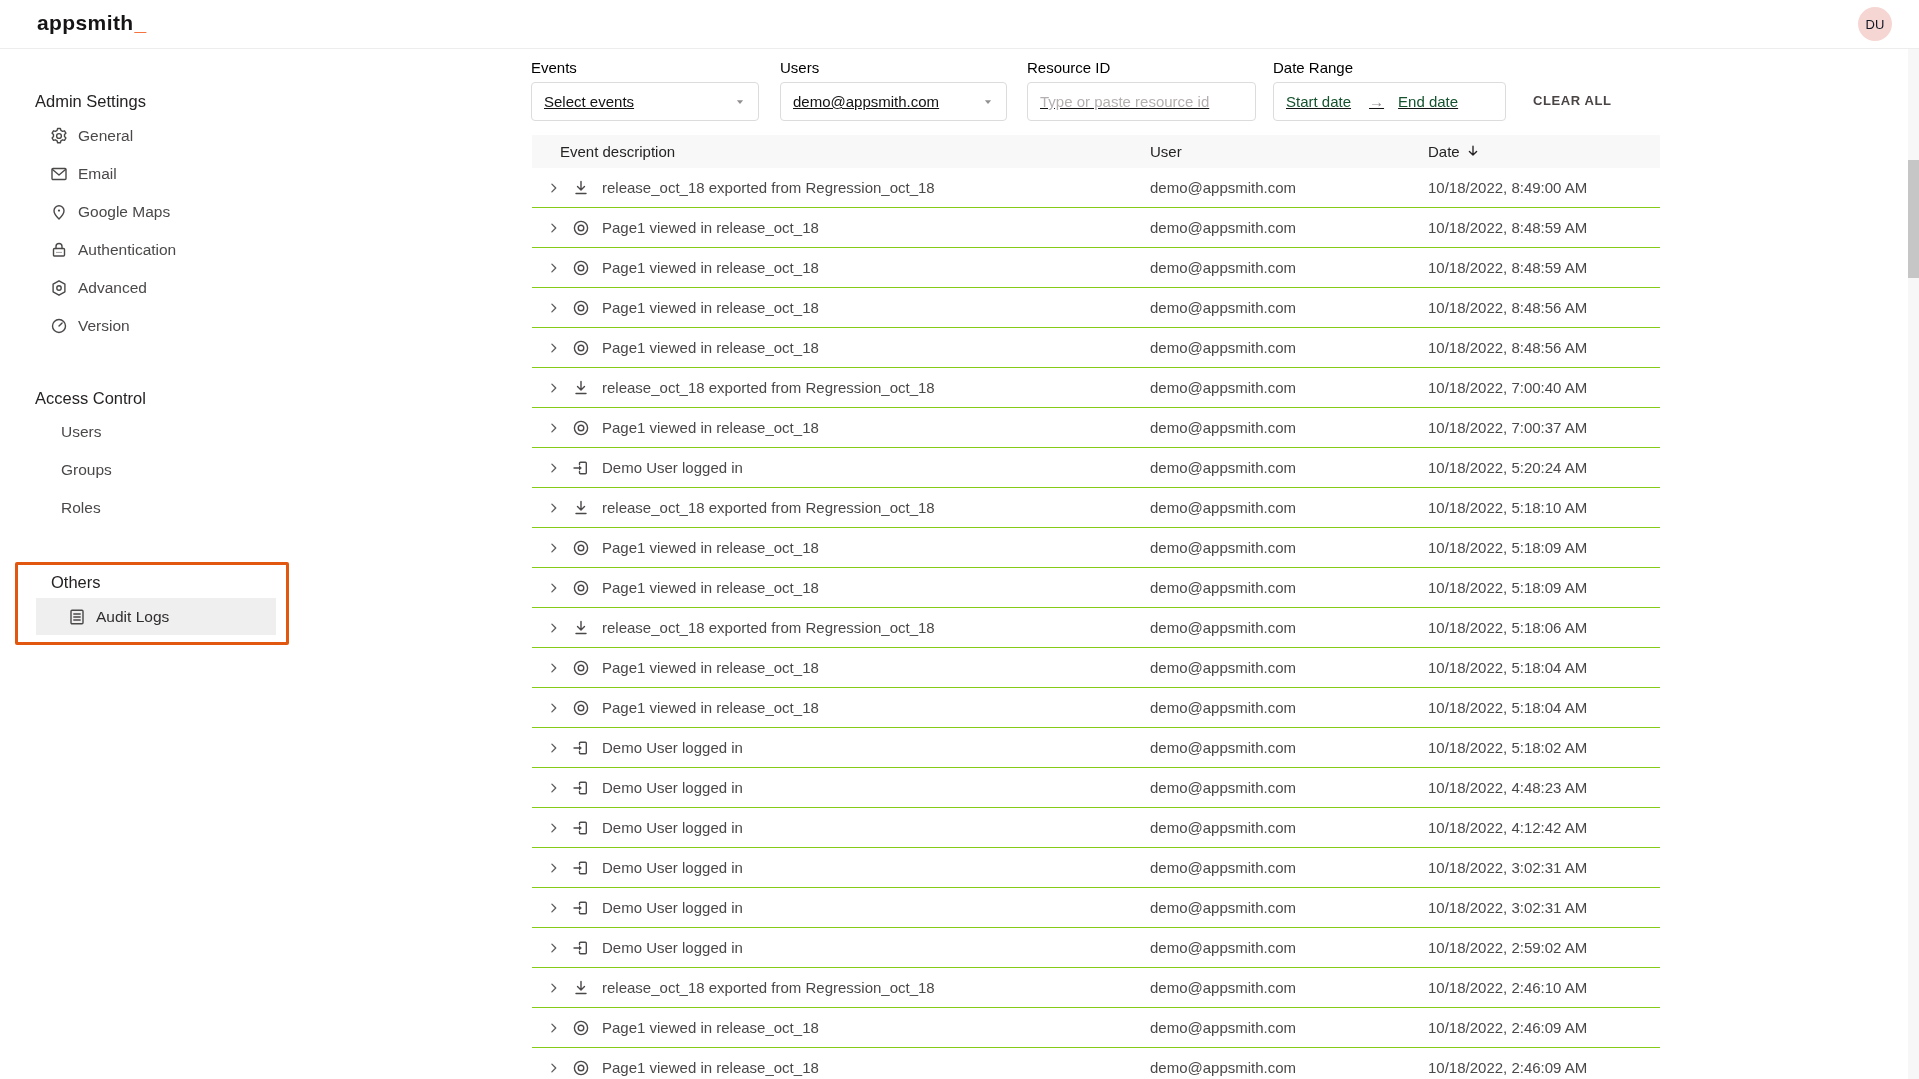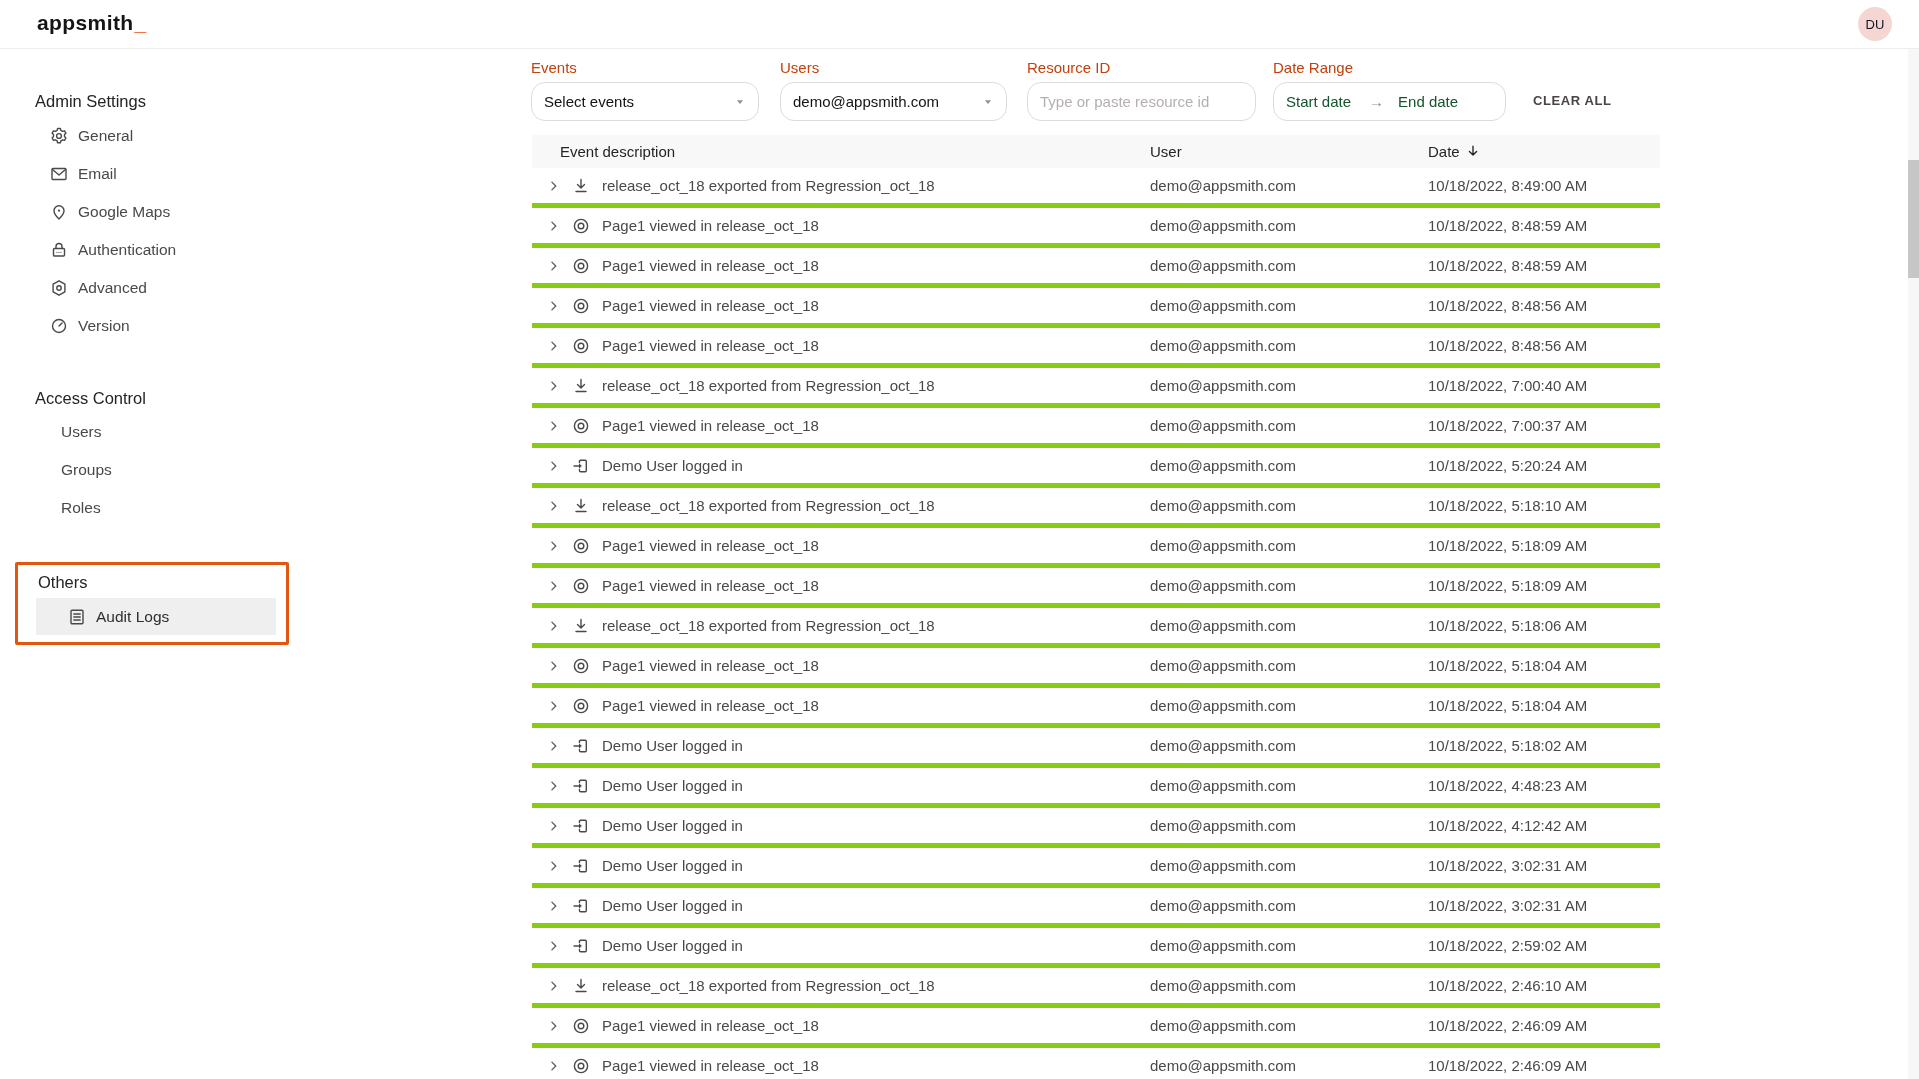--- a/index.html
+++ b/index.html
@@ -30,54 +30,54 @@
   .side-item { height:38px; display:flex; align-items:center; padding-left:48px;
                font-size:15.5px; color:#4b4848; cursor:pointer; }
   .side-item .sicon { width:22px; height:22px; display:flex; align-items:center;
                       justify-content:center; margin-right:8px; }
   .sub-item { height:38px; display:flex; align-items:center; padding-left:61px;
               font-size:15.5px; color:#4b4848; cursor:pointer; }
   .g-access .items { margin-top:3px; }
 
   .others-box { position:absolute; left:15px; top:513px; width:274px; height:83px;
                 border:3px solid #E2570F; border-radius:2px; background:#fff; padding-top:5px; }
-  .others-box .group-title { padding-left:20px; }
+  .others-box .group-title { padding-left:33px; }
   .audit-item { margin:4px 10px 0 18px; height:37px; background:#efefef; display:flex;
                 align-items:center; padding-left:30px; font-size:15.5px; color:#302d2d; cursor:pointer; }
   .audit-item .sicon { width:22px; height:22px; display:flex; align-items:center;
                        justify-content:center; margin-right:8px; }
 
   
   .filter-group { position:absolute; top:58px; }
   .f-events   { left:531px; width:228px; }
   .f-users    { left:780px; width:227px; }
   .f-resource { left:1027px; width:229px; }
   .f-dates    { left:1273px; width:233px; }
-  .f-label { font-size:15px; color:#c2410c; line-height:19px; margin-bottom:5px; }
-  .f-box { height:39px; border:1px solid #dcdcdc; border-radius:14px; background:#fff;
+  .f-label { font-size:15px; color:#000000; line-height:19px; margin-bottom:5px; }
+  .f-box { height:39px; border:1px solid #dcdcdc; border-radius:4px; background:#fff;
            display:flex; align-items:center; padding:0 12px; font-size:15px; color:#141313;
-           position:relative; cursor:pointer; }
+           position:relative; cursor:pointer;text-decoration:underline; }
   .f-box .caret { position:absolute; right:11px; top:50%; transform:translateY(-50%);
                   width:14px; height:14px; display:flex; }
   .f-input { border:none; outline:none; width:100%; font:inherit; color:#6d28d9; background:transparent; }
   .f-input::placeholder { color:#b5afaf; }
   .ph { color:#14532d; }
   .range-arrow { color:#8f8b8b; margin:0 14px 0 18px; font-size:15px; }
   .clear-all { position:absolute; left:1533px; top:93px; font-size:13px; font-weight:700;
                letter-spacing:.6px; color:#4a4444; cursor:pointer; }
 
   
   .table { position:absolute; left:532px; top:135px; width:1128px; }
   .thead { height:33px; background:#f8f8f8; position:relative; display:flex; align-items:center;
            font-size:15px; color:#262323; font-weight:500; }
   .th-desc { margin-left:28px; }
   .th-user { position:absolute; left:618px; }
   .th-date { position:absolute; left:896px; display:flex; align-items:flex-start; gap:5px; cursor:pointer; }
   .th-date .sort { width:16px; height:16px; display:flex; }
-  .trow { height:40px; border-bottom:5px solid #84cc16; position:relative; display:flex;
+  .trow { height:40px; border-bottom:1px solid #84cc16; position:relative; display:flex;
           align-items:center; font-size:15px; color:#4b4848; background:#fff; }
   .chev { margin-left:15px; width:14px; height:14px; display:flex; cursor:pointer; }
   .ricon { margin-left:10px; width:20px; height:20px; display:flex; }
   .desc { margin-left:11px; }
   .ucell { position:absolute; left:618px; }
   .dcell { position:absolute; left:896px; }
 </style>
 </head>
 <body>
 

